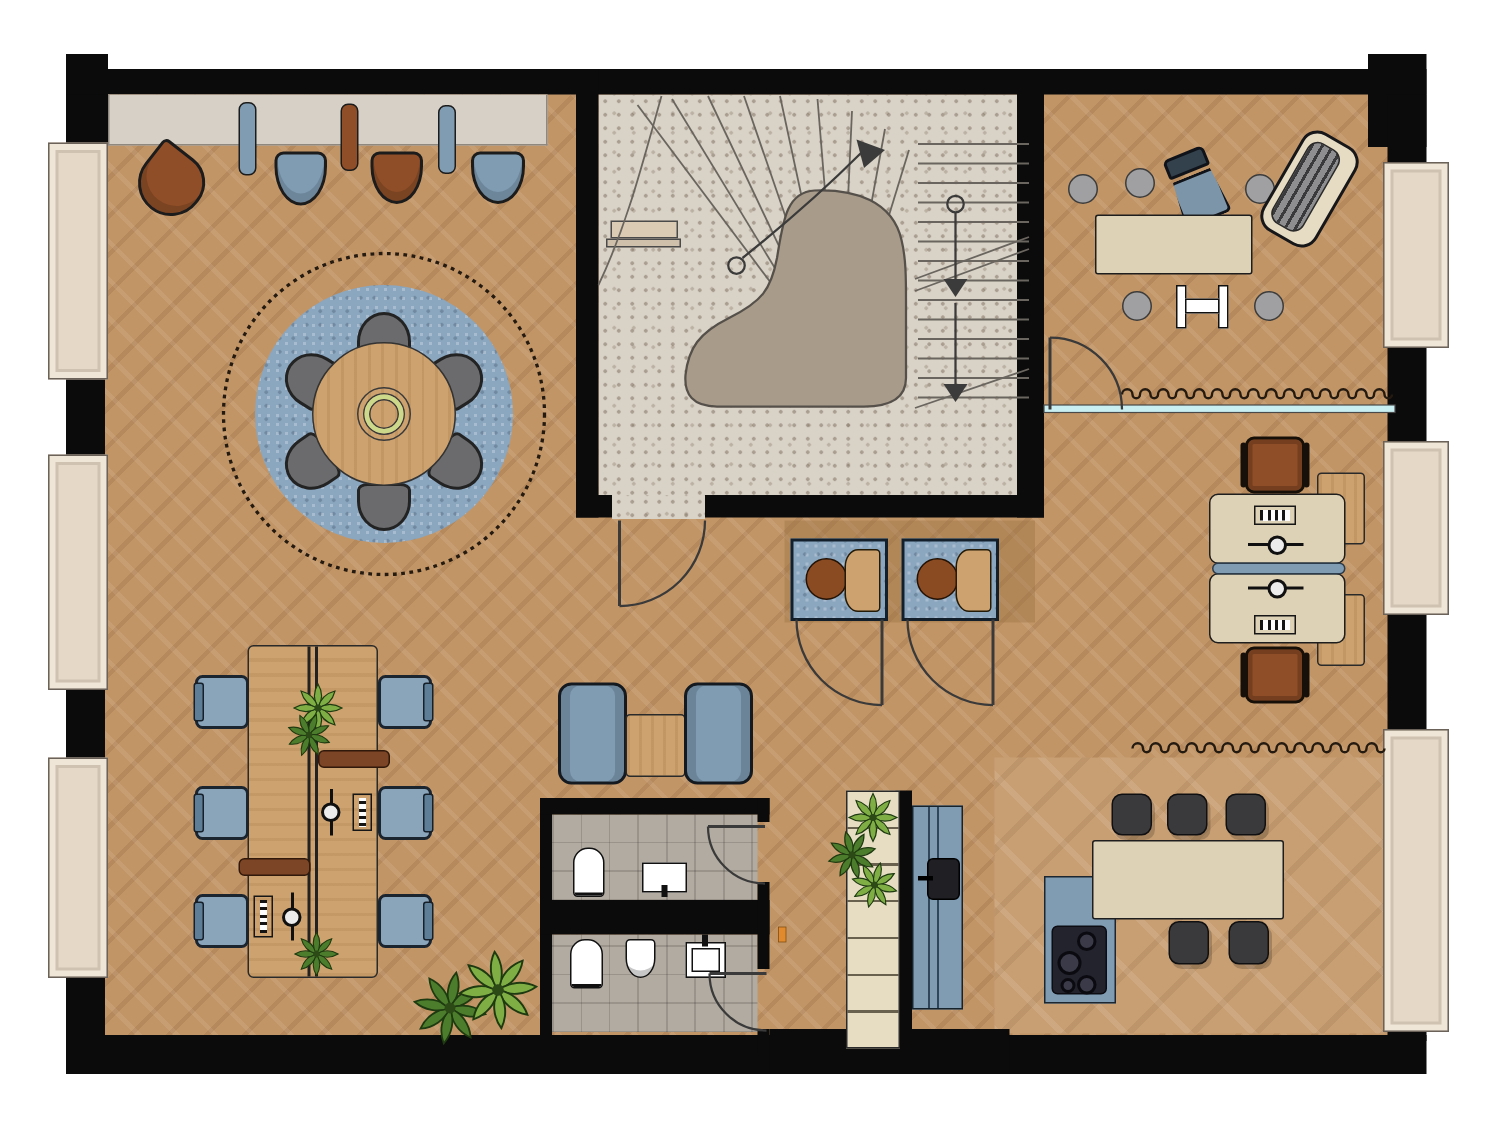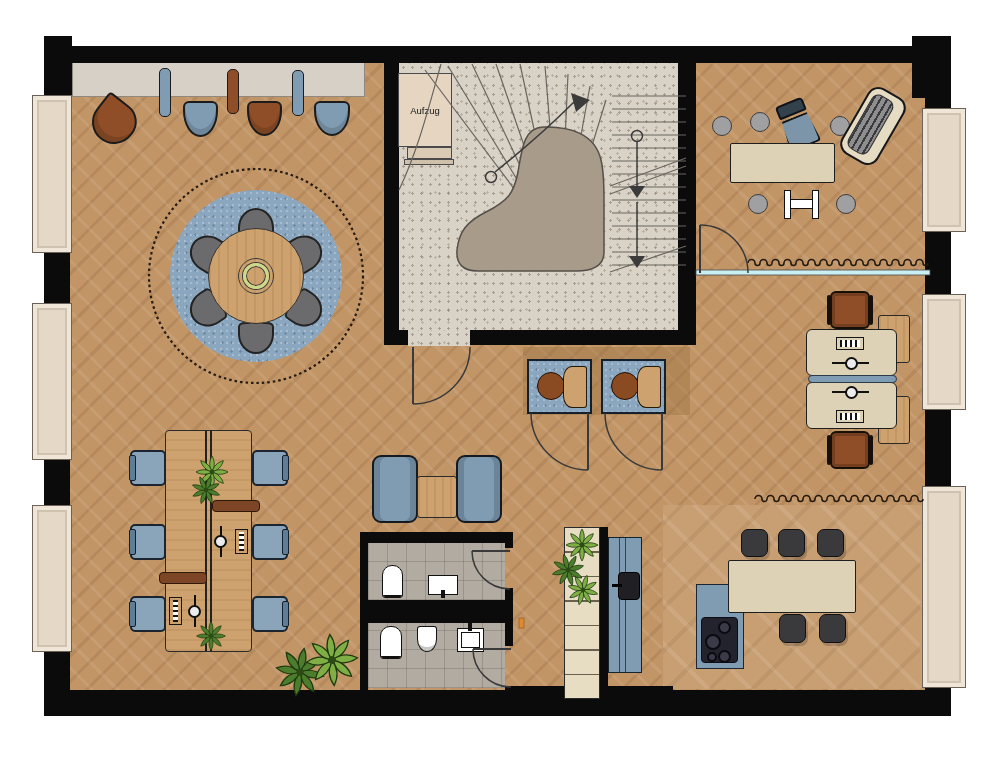--- a/index.html
+++ b/index.html
@@ -256,23 +256,20 @@
   <div class="abs stoolsq" style="left:819px;top:614px;width:27px;height:29px;"></div>
 
   <div class="abs" style="left:382px;top:565px;width:21px;height:33px;background:#fff;border:1.5px solid #111;border-radius:10px 10px 3px 3px;box-shadow:inset 0 -8px 0 -6px #111;"></div>
   <div class="abs" style="left:428px;top:575px;width:30px;height:20px;background:#fff;border:1.5px solid #111;"></div>
   <div class="abs" style="left:441px;top:590px;width:4px;height:8px;background:#111;"></div>
   <div class="abs" style="left:380px;top:626px;width:22px;height:33px;background:#fff;border:1.5px solid #111;border-radius:10px 10px 3px 3px;box-shadow:inset 0 -8px 0 -6px #111;"></div>
   <div class="abs" style="left:417px;top:626px;width:20px;height:26px;background:#fff;border:1.5px solid #111;border-radius:3px 3px 50% 50%;box-shadow:inset 0 -9px 0 -5px rgba(0,0,0,.22);"></div>
   <div class="abs" style="left:457px;top:628px;width:27px;height:24px;background:#fff;border:1.5px solid #111;box-shadow:inset 0 0 0 3px #fff, inset 0 0 0 4px #111;"></div>
   <div class="abs" style="left:468px;top:623px;width:4px;height:8px;background:#111;"></div>
 
-  <div class="abs elevator" style="left:398px;top:73px;width:54px;height:74px;">
-    <span>Aufzug</span>
-  </div>
   <div class="abs elev-ped" style="left:407px;top:147px;width:45px;height:12px;"></div>
   <div class="abs elev-ped" style="left:404px;top:159px;width:50px;height:6px;background:#cfc0ab;"></div>
 
   <svg class="overlay" width="1004" height="760" viewBox="0 0 1004 760" xmlns="http://www.w3.org/2000/svg">
     <defs>
       <g id="plantshape" stroke="#1e3a10" stroke-width="0.8" fill="currentColor">
         <path d="M0 0 C3 -5 3 -11 0 -16 C-3 -11 -3 -5 0 0 Z"></path>
         <path d="M0 0 C3 -5 3 -11 0 -16 C-3 -11 -3 -5 0 0 Z" transform="rotate(45)"></path>
         <path d="M0 0 C3 -5 3 -11 0 -16 C-3 -11 -3 -5 0 0 Z" transform="rotate(90)"></path>
         <path d="M0 0 C3 -5 3 -11 0 -16 C-3 -11 -3 -5 0 0 Z" transform="rotate(135)"></path>

